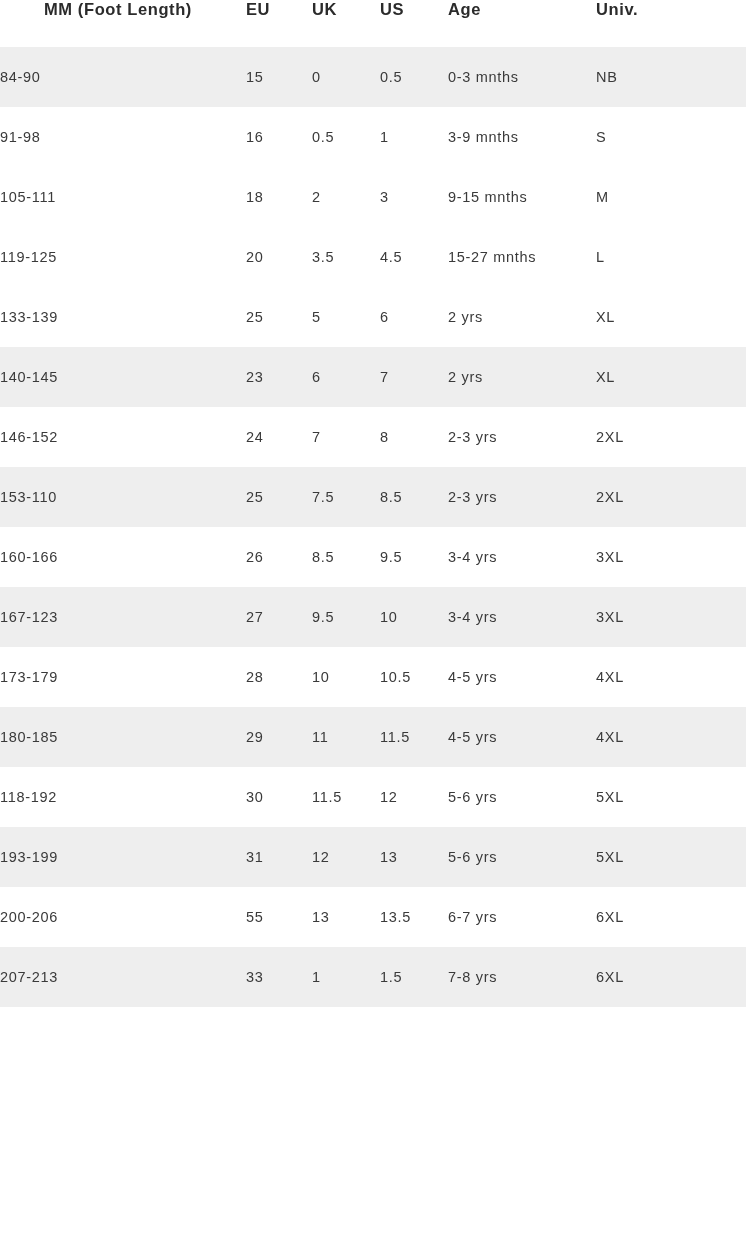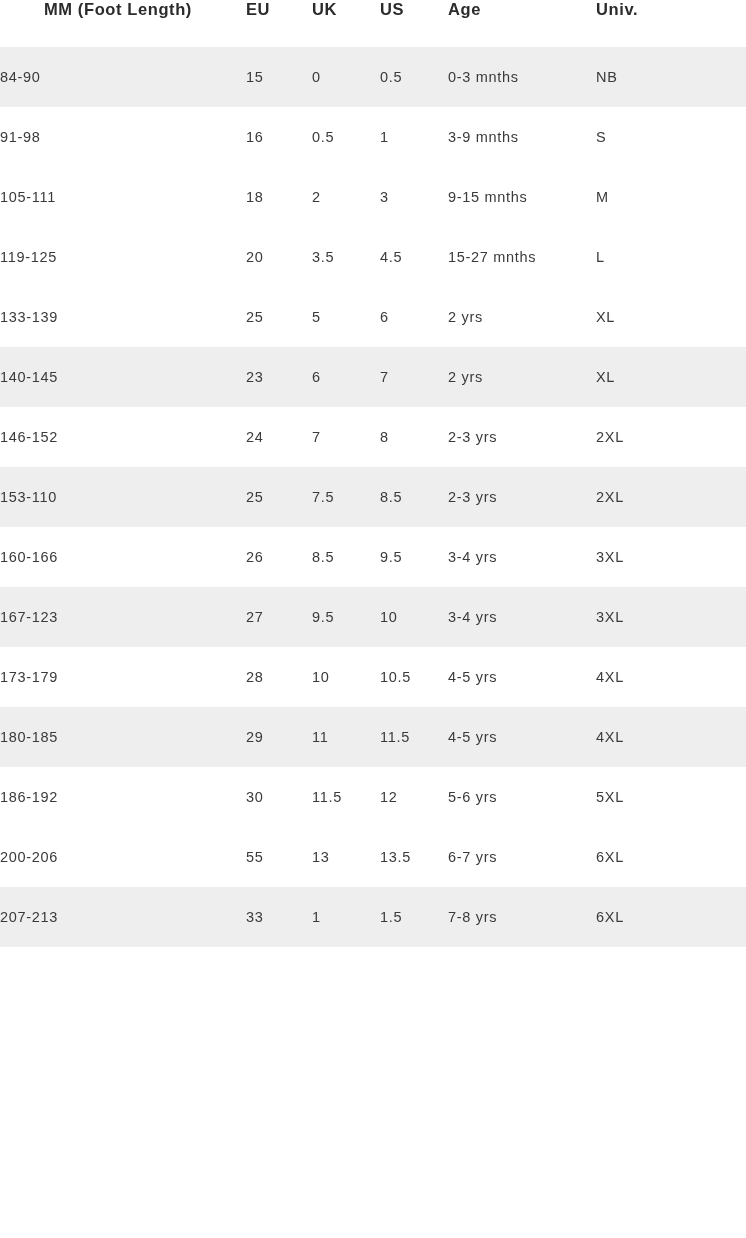--- a/index.html
+++ b/index.html
@@ -184,24 +184,33 @@
         <tr class="shaded">
           <td>180-185</td>
           <td>29</td>
           <td>11</td>
           <td>11.5</td>
           <td>4-5 yrs</td>
           <td>4XL</td>
           <td></td>
         </tr>
         <tr class="plain">
-          <td>186-192</td>
+          <td>118-192</td>
           <td>30</td>
           <td>11.5</td>
           <td>12</td>
+          <td>5-6 yrs</td>
+          <td>5XL</td>
+          <td></td>
+        </tr>
+        <tr class="shaded">
+          <td>193-199</td>
+          <td>31</td>
+          <td>12</td>
+          <td>13</td>
           <td>5-6 yrs</td>
           <td>5XL</td>
           <td></td>
         </tr>
         <tr class="plain">
           <td>200-206</td>
           <td>55</td>
           <td>13</td>
           <td>13.5</td>
           <td>6-7 yrs</td>

